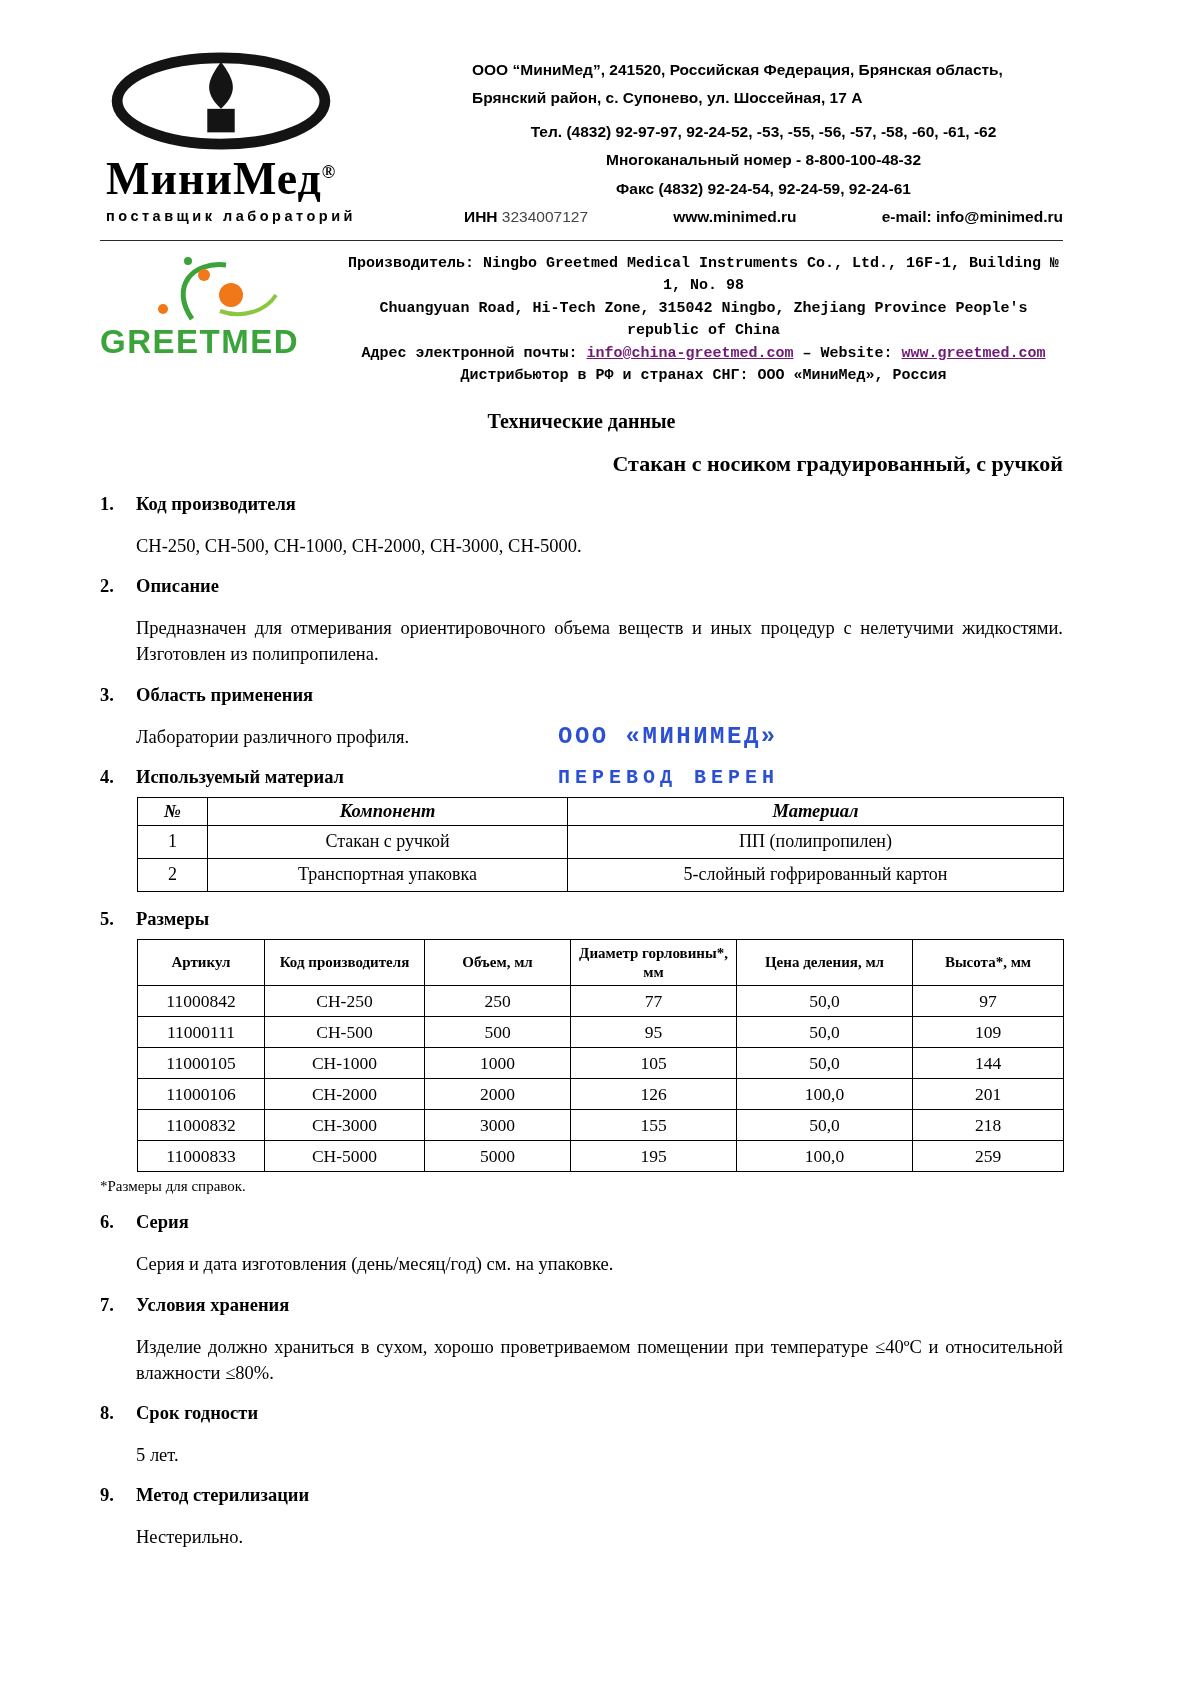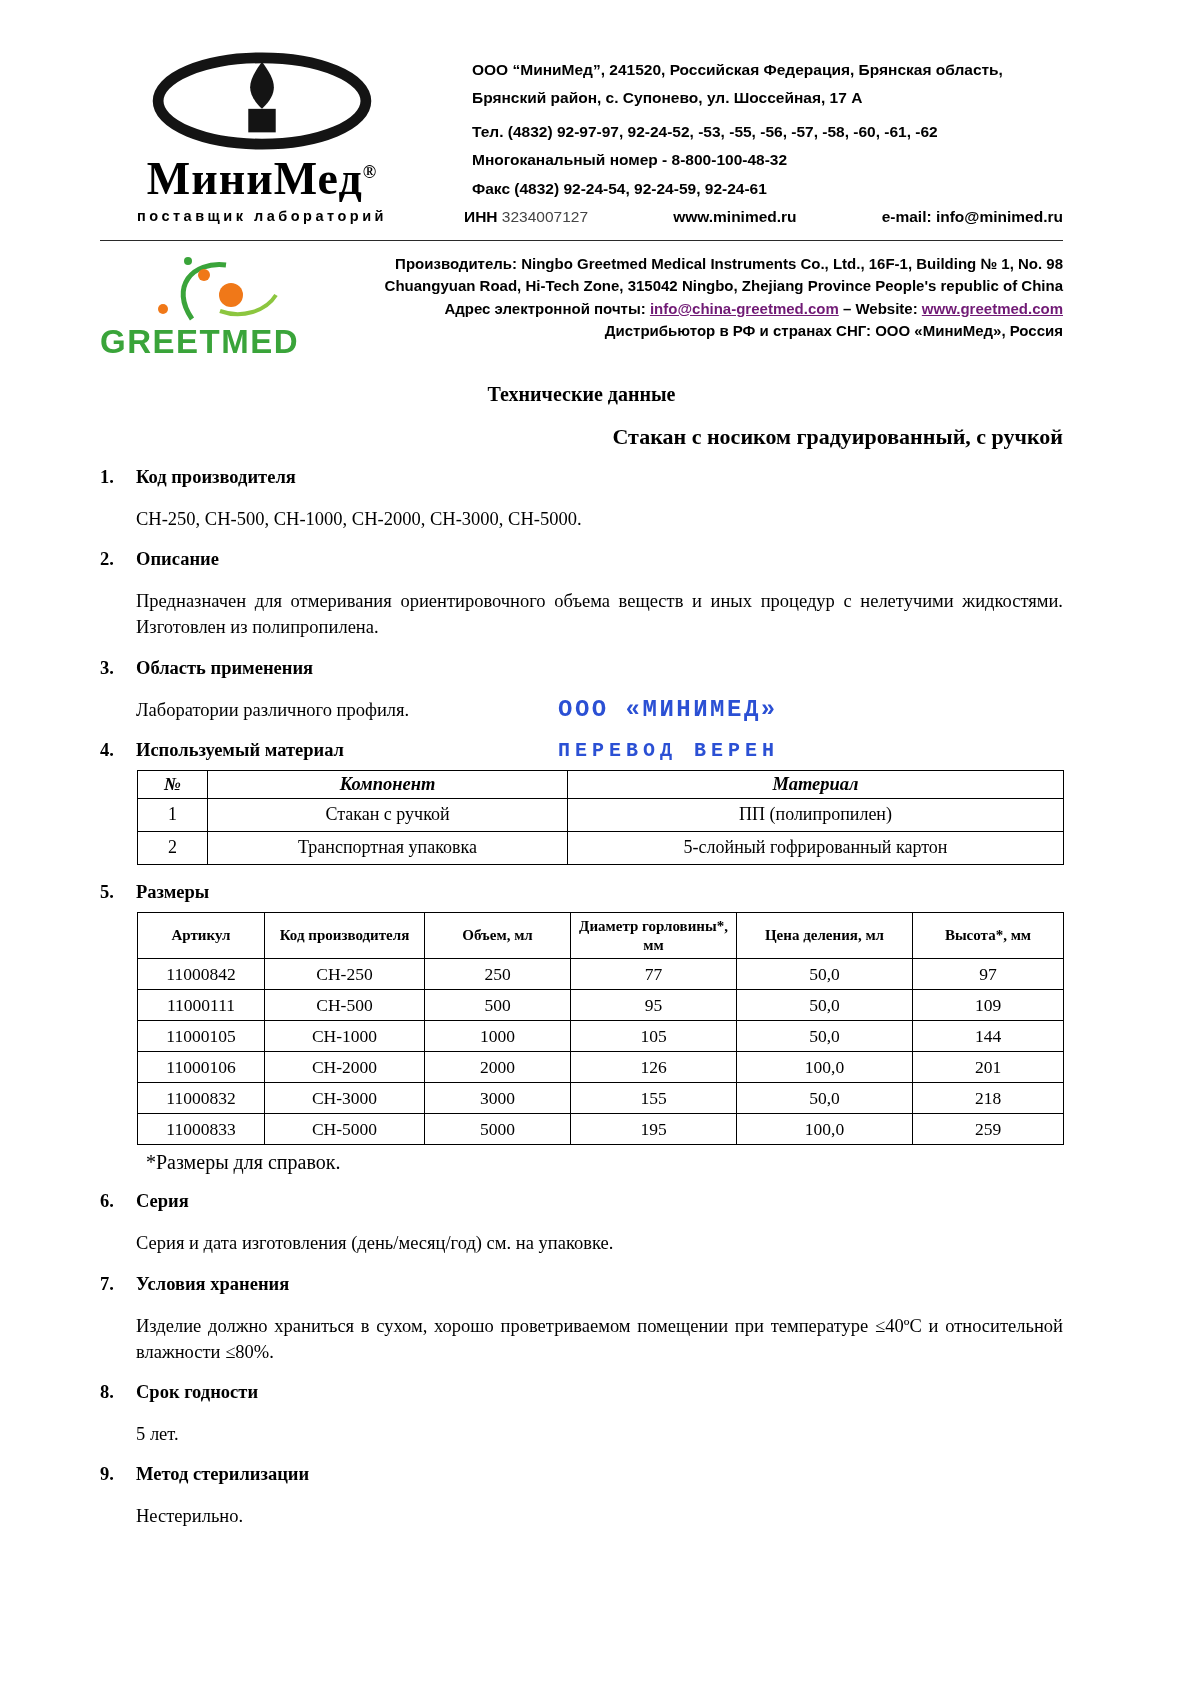--- a/index.html
+++ b/index.html
@@ -5,37 +5,37 @@
   html, body { margin: 0; padding: 0; background: #ffffff; }
   .page {
     width: 1200px; height: 1697px; background: #ffffff; color: #000;
     font-family: "Liberation Serif", serif;
     position: relative; box-sizing: border-box;
     padding: 52px 137px 0 100px; overflow: hidden;
   }
 
   
   .top-header { display: flex; }
-  .mm-logo { width: 312px; margin-left: 6px; flex: none; text-align: center; }
+  .mm-logo { width: 312px; margin-left: 6px; flex: none; text-align: left; }
   .mm-name { font-family: "Liberation Serif", serif; font-weight: bold; font-size: 46px; letter-spacing: 1px; line-height: 1.0; margin-top: 2px; white-space: nowrap; }
   .mm-reg { font-size: 18px; vertical-align: super; }
   .mm-tagline { font-family: "Liberation Sans", sans-serif; font-weight: bold; font-size: 14.5px; letter-spacing: 3.5px; margin-top: 6px; white-space: nowrap; }
   .mm-contact { margin-left: 46px; flex: 1; font-family: "Liberation Sans", sans-serif; font-weight: bold; font-size: 15.5px; line-height: 1.32; }
   .mm-contact p { margin: 8px; }
-  .contact-group { margin-top: 13px; }
+  .contact-group { margin-top: 13px; text-align: center; }
   .inn-row { display: flex; justify-content: space-between; margin-top: 2px; }
   .inn-value { font-weight: 400; color: #444; }
 
   .header-divider { border: none; border-top: 1.5px solid #2a2a2a; margin: 12px 0 8px 0; }
 
   
   .gm-header { display: flex; }
   .gm-logo { width: 244px; flex: none; padding-top: 4px; text-align: left; }
   .gm-brand { color: #3aa43a; font-family: "Liberation Sans", sans-serif; font-weight: bold; font-size: 33px; letter-spacing: 1.5px; margin-top: -4px; }
-  .gm-text-block { flex: 1; font-family: Liberation Sans, sans-serif; font-weight: bold; font-size: 15px; line-height: 1.5; text-align: right; padding-top: 4px; }
+  .gm-text-block { flex: 1; font-family: Liberation Mono, monospace; font-weight: bold; font-size: 15px; line-height: 1.5; text-align: center; padding-top: 4px; }
   .gm-text-block p { margin: 0; }
   .link { color: #701a75; text-decoration: underline; cursor: pointer; }
   .gm-distributor { margin-top: 12px; }
 
   
   .doc-title { text-align: center; font-weight: bold; font-size: 20px; margin-top: 22px; }
   .doc-subtitle { text-align: right; font-weight: bold; font-size: 22px; margin-top: 18px; }
 
   
   .section { margin-top: 17px; }
@@ -50,21 +50,21 @@
   .stamp-line1 { font-size: 24px; letter-spacing: 2.5px; white-space: nowrap; margin-top: 40px; }
   .stamp-line2 { font-size: 20px; letter-spacing: 5px; margin-top: 16px; white-space: nowrap; }
 
   
   .doc-table { border-collapse: collapse; margin: 9px 0 0 37px; width: 926px; table-layout: fixed; }
   .doc-table th, .doc-table td { border: 1.5px solid #000; text-align: center; vertical-align: middle; padding: 2px 6px; }
   .material-table th { font-style: italic; font-weight: bold; font-size: 18.5px; padding: 3px 6px; }
   .material-table td { font-size: 18px; height: 28px; }
   .sizes-table th { font-size: 15px; font-weight: bold; padding: 4px 4px; line-height: 1.25; }
   .sizes-table td { font-size: 17.5px; height: 26px; }
-  .footnote { margin-left: 46px; font-size: 20px; margin-top: 6px; }
+  .footnote { font-size: 15px; margin-top: 6px; }
 </style>
 </head>
 <body>
 
 <div class="page">
 
   <header class="top-header">
     <div class="mm-logo">
       <svg width="230" height="98" viewBox="0 0 230 100">
         <ellipse cx="115" cy="50" rx="106" ry="44" fill="none" stroke="#141414" stroke-width="11"></ellipse>

